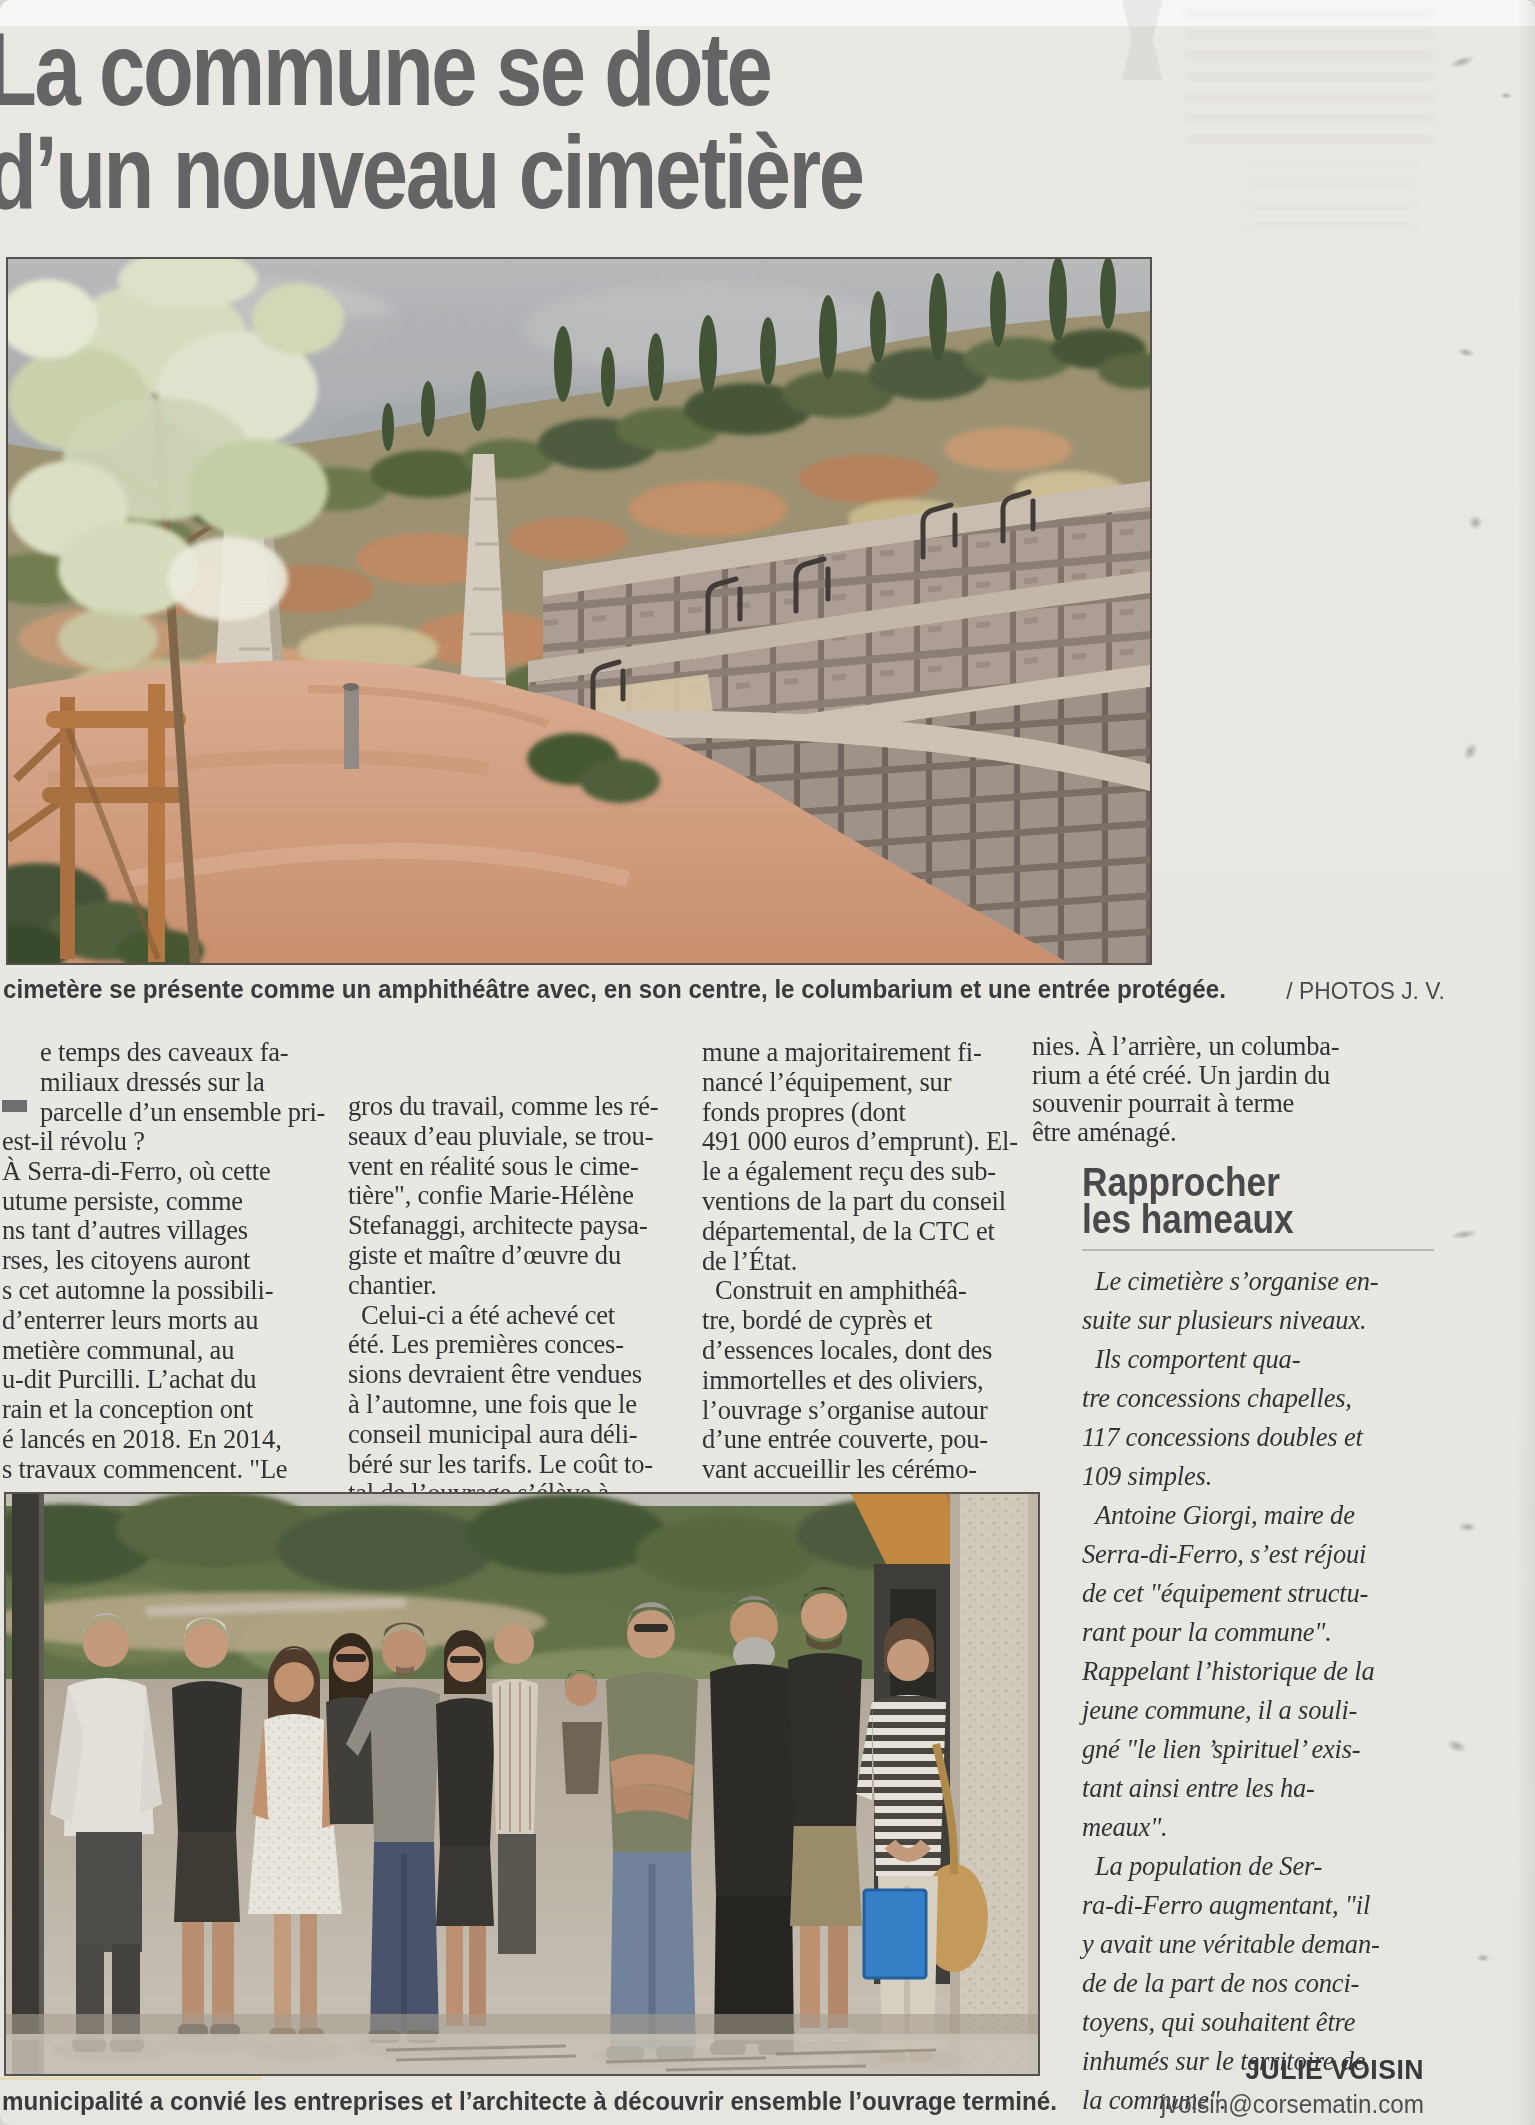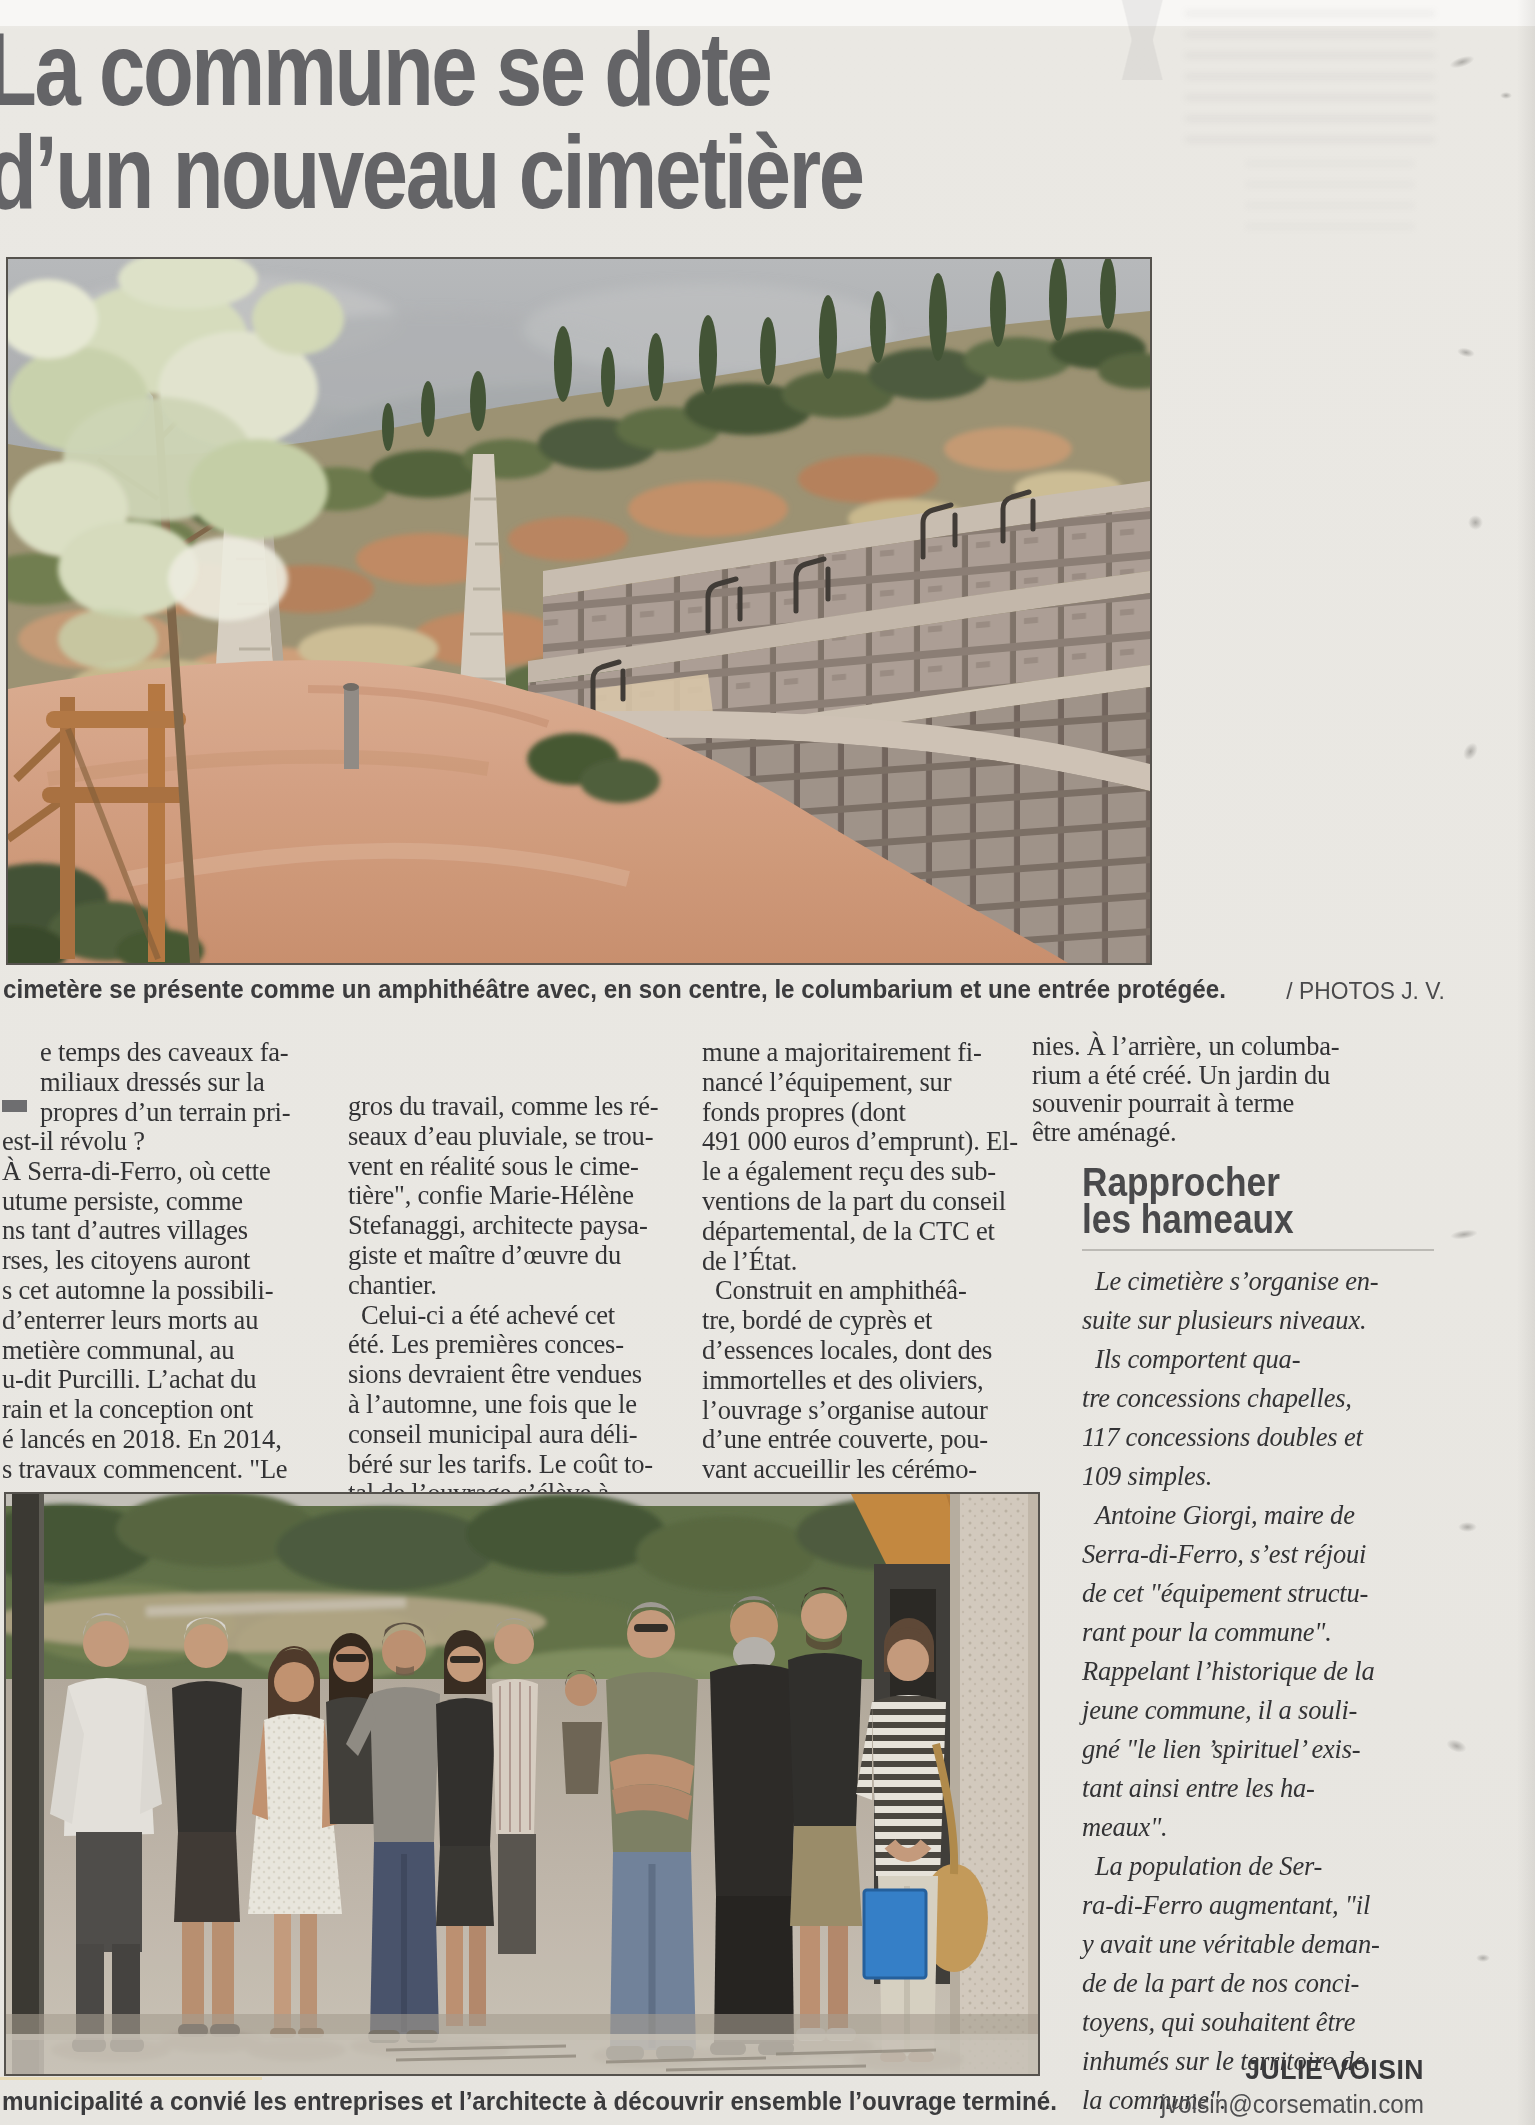--- a/index.html
+++ b/index.html
@@ -1,19 +1,20 @@
 <!DOCTYPE html>
 <html><head>
 <meta charset="utf-8">
 <style>
   html,body{margin:0;padding:0;background:#d8d6d1;}
   .page{
     position:relative;width:1535px;height:2125px;overflow:hidden;
     background:linear-gradient(180deg,#f2f1ee 0px,#eae8e3 30px,#e9e7e2 60%,#e7e5e0 100%);
     font-family:"Liberation Sans","DejaVu Sans",sans-serif;
+    border-radius:11px;
   }
   .edge-shade{position:absolute;right:0;top:0;width:18px;height:100%;
     background:linear-gradient(90deg,rgba(0,0,0,0) 0,rgba(90,88,84,.10) 100%);}
   .top-strip{position:absolute;left:0;top:0;width:100%;height:26px;background:#f8f7f5;}
   .headline{
     position:absolute;left:-14px;top:18px;margin:0;width:1700px;
     font-weight:bold;font-size:104px;line-height:103px;letter-spacing:-3px;
     color:#646467;transform:scaleX(.80);transform-origin:left top;
     font-family:"Liberation Sans","DejaVu Sans",sans-serif;
   }
@@ -295,21 +296,21 @@
       <rect x="0" y="0" width="1142" height="704" fill="#caa582" opacity=".05"></rect>
     </svg>
   </figure>
 
   <div class="caption caption1">cimetère se présente comme un amphithéâtre avec, en son centre, le columbarium et une entrée protégée.</div>
   <div class="credit">/ PHOTOS J. V.</div>
 
   <div class="dropdash"></div>
   <div class="col col1top">e temps des caveaux fa-
 miliaux dressés sur la
-propres d’un terrain pri-</div>
+parcelle d’un ensemble pri-</div>
   <div class="col col1rest">est-il révolu ?
 À Serra-di-Ferro, où cette
 utume persiste, comme
 ns tant d’autres villages
 rses, les citoyens auront
 s cet automne la possibili-
 d’enterrer leurs morts au
 metière communal, au
 u-dit Purcilli. L’achat du
 rain et la conception ont

